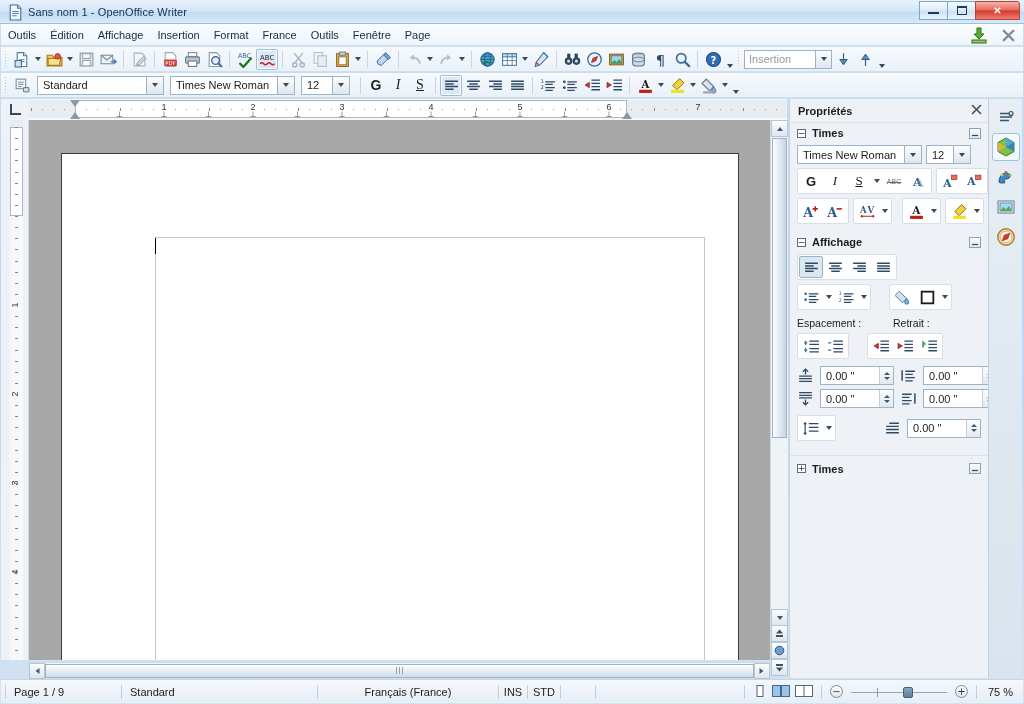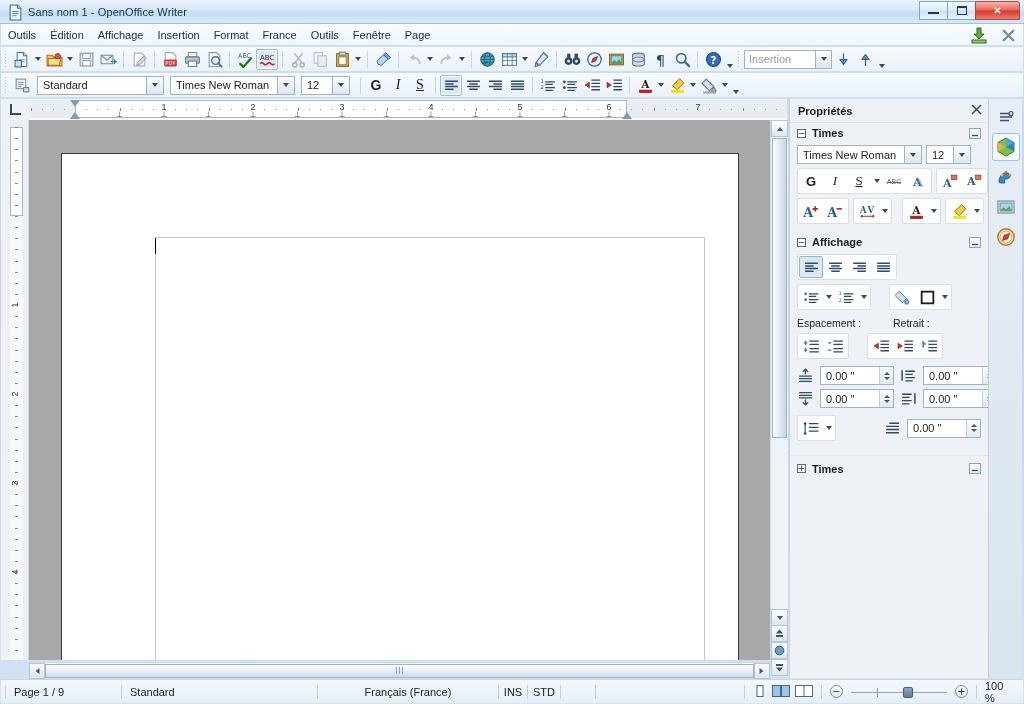--- a/index.html
+++ b/index.html
@@ -1419,16 +1419,16 @@
       <span class="circ-btn">−</span>
       <span class="zoom-slider">
         <i class="zs-line"></i>
           <i class="zs-mid"></i>
           <i class="zs-knob"></i>
       </span>
       <span class="circ-btn">+</span>
     </span>
 
     <span class="st-sep"></span>
-    <span class="st-cell" style="width:46px;justify-content:flex-end;padding-right:10px;">100 %</span>
+    <span class="st-cell" style="width:46px;justify-content:flex-end;padding-right:10px;">75 %</span>
   </div>
 
 </div>
 
 </body></html>

